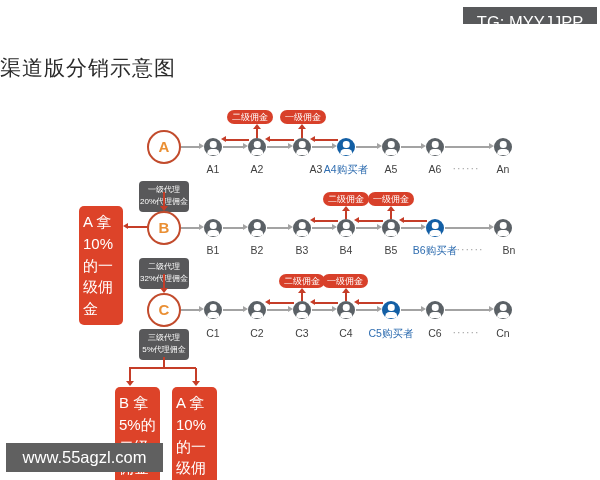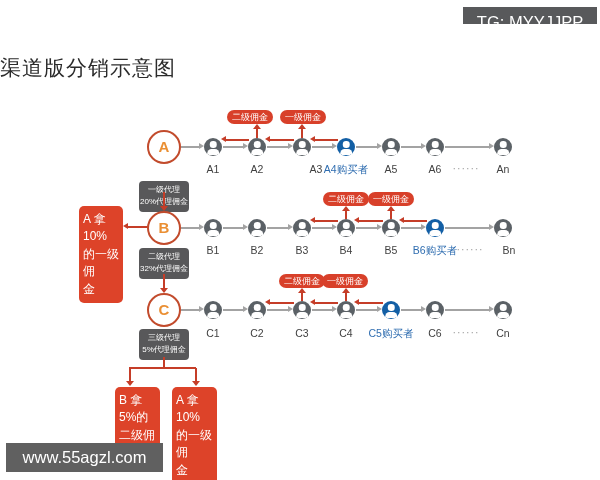--- a/index.html
+++ b/index.html
@@ -31,21 +31,21 @@
     text-align:center; line-height:30px;
   }
   
   .dark-box {
     width:50px; background:#58585a; color:#fff; border-radius:4px;
     font-size:8px; line-height:1.55; text-align:center; padding:3px 0;
   }
   
   .red-box {
     background:#dd4329; color:#fff; border-radius:5px;
-    font-size:12px; line-height:1.45; padding:5px 4px; font-weight:500;
+    font-size:15px; line-height:1.45; padding:5px 4px; font-weight:500;
   }
   
   .pill {
     transform:translateX(-50%); background:#d8402a; color:#fff;
     font-size:9px; line-height:14px; height:14px; padding:0 5px;
     border-radius:8px; white-space:nowrap;
   }
   
   .person {
     width:18px; height:18px; border-radius:50%; background:#5b6166;
@@ -141,21 +141,21 @@
 <div class="abs rd" style="left:163px; top:192px; height:14px;"></div>
 
 <div class="abs red-box" style="left:79px; top:206px; width:36px;">
   <div>A 拿10%</div>
   <div>的一级佣</div>
   <div>金</div>
 </div>
 <div class="abs rl" style="left:128px; top:226px; width:20px;"></div>
 
 <div class="abs agent-circle" style="left:147px; top:211px;"><span>B</span></div>
-<div class="abs dark-box" style="left:139px; top:248px;">
+<div class="abs dark-box" style="left:139px; top:258px;">
   <div>二级代理</div>
   <div>32%代理佣金</div>
 </div>
 
 <div class="abs pill" style="left:346px; top:192px;">二级佣金</div>
 <div class="abs pill" style="left:391px; top:192px;">一级佣金</div>
 <div class="abs ru" style="left:345px; top:211px; height:8px;"></div>
 <div class="abs ru" style="left:390px; top:211px; height:8px;"></div>
 
 <div class="abs ga" style="left:181px; top:227px; width:18px;"></div>

